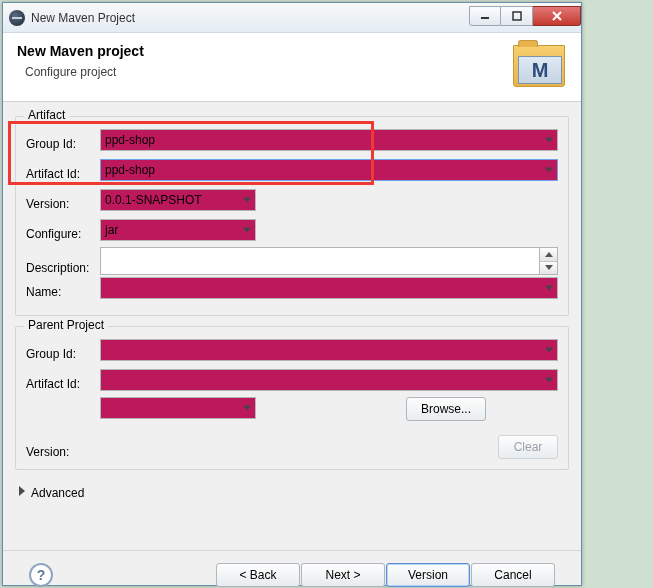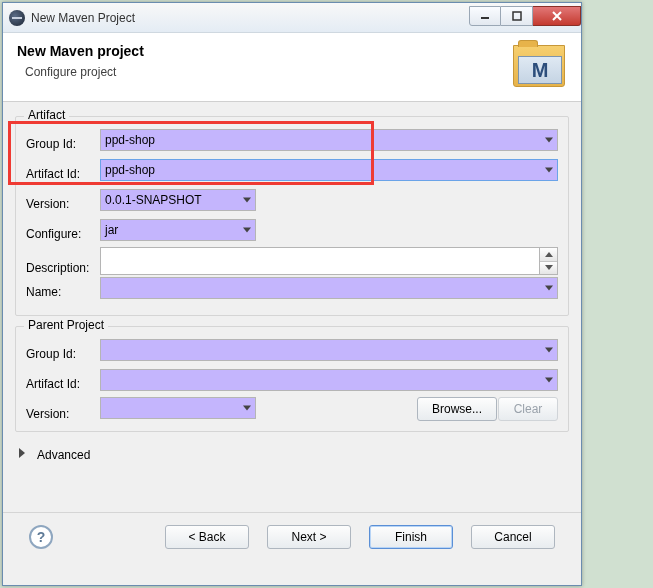--- a/index.html
+++ b/index.html
@@ -105,21 +105,21 @@
     margin-bottom:6px;
     min-height:24px;
   }
   .row.last { margin-bottom:0; }
   .lbl { width: 74px; }
   .field-wrap { flex:1; display:flex; align-items:stretch; }
   .combo {
     flex:1;
     height:22px;
     border:1px solid #b5b5b5;
-    background:#c4b5fd;
+    background:#be185d;
     display:flex; align-items:center;
     padding: 0 4px;
     font-size:12px;
     position:relative;
   }
   .combo.short { flex:0 0 156px; }
   .combo .caret {
     position:absolute; right:4px; top:50%; transform:translateY(-50%);
     width:0;height:0;border-left:4px solid transparent;border-right:4px solid transparent;border-top:5px solid #444;
   }
@@ -135,34 +135,34 @@
     height:24px; padding: 0 14px;
     border:1px solid #aeb6bf;
     background:linear-gradient(#fdfdfd,#e8ecef);
     border-radius:3px;
     font-size:12px;
     display:inline-flex;align-items:center;justify-content:center;
     min-width:84px;
   }
   .btn.disabled { color:#9aa2ab; border-color:#d0d4d8;}
   .btn.primary { border-color:#5a8fd6; box-shadow: 0 0 0 1px #b7d4f6 inset;}
-  .right-btns { margin-left:auto; display:flex; gap:1px; }
-  .adv-row { display:flex; align-items:flex-start; gap:12px; padding: 6px 4px 0 4px;}
+  .right-btns { margin-left:auto; display:flex; gap:12px; }
+  .adv-row { display:flex; align-items:flex-start; gap:6px; padding: 6px 4px 0 4px;}
   .expander { width:0;height:0;border-top:5px solid transparent;border-bottom:5px solid transparent;border-left:6px solid #4a4a4a;}
   .sep { height:1px; background:#d5d5d5; margin: 50px -12px 0 -12px;}
   .footer {
     display:flex; align-items:center;
     padding: 12px 14px;
   }
   .help {
     width:24px;height:24px;border:2px solid #8ea6bf;border-radius:50%;
     display:flex;align-items:center;justify-content:center;color:#5e7a97;font-weight:bold;font-size:14px;
     background:#fff;
   }
-  .footer-btns { margin-left:auto; display:flex; gap:18px;justify-content:space-between;}
+  .footer-btns { margin-left:auto; display:flex; gap:1px;justify-content:space-between;}
   .redbox {
     position:absolute;
     border:3px solid #ef3a33;
     pointer-events:none;
   }
 </style>
 </head>
 <body>
 
 <div class="window">
@@ -300,21 +300,21 @@
         <div class="lbl">Version:</div>
         <div class="field-wrap">
           <div class="combo short">
             <span></span>
             <div class="caret"></div>
           </div>
           <div class="right-btns">
             <div class="btn" style="min-width:70px;">
                 <span>Browse...</span>
               </div>
-            <div class="btn disabled" style="min-width:60px;">
+            <div class="btn disabled" style="min-width:60px;margin-top:38px;">
                 <span>Clear</span>
               </div>
           </div>
         </div>
       </div>
     </div>
 
     <div class="adv-row">
       <div class="expander"></div>
       <span>Advanced</span>
@@ -327,21 +327,21 @@
         <span>?</span>
       </div>
       <div class="footer-btns">
         <div class="btn">
             <span>&lt; Back</span>
           </div>
         <div class="btn">
             <span>Next &gt;</span>
           </div>
         <div class="btn primary">
-            <span>Finish</span>
+            <span>Version</span>
           </div>
         <div class="btn">
             <span>Cancel</span>
           </div>
       </div>
     </div>
 
   </div>
 </div>
 

